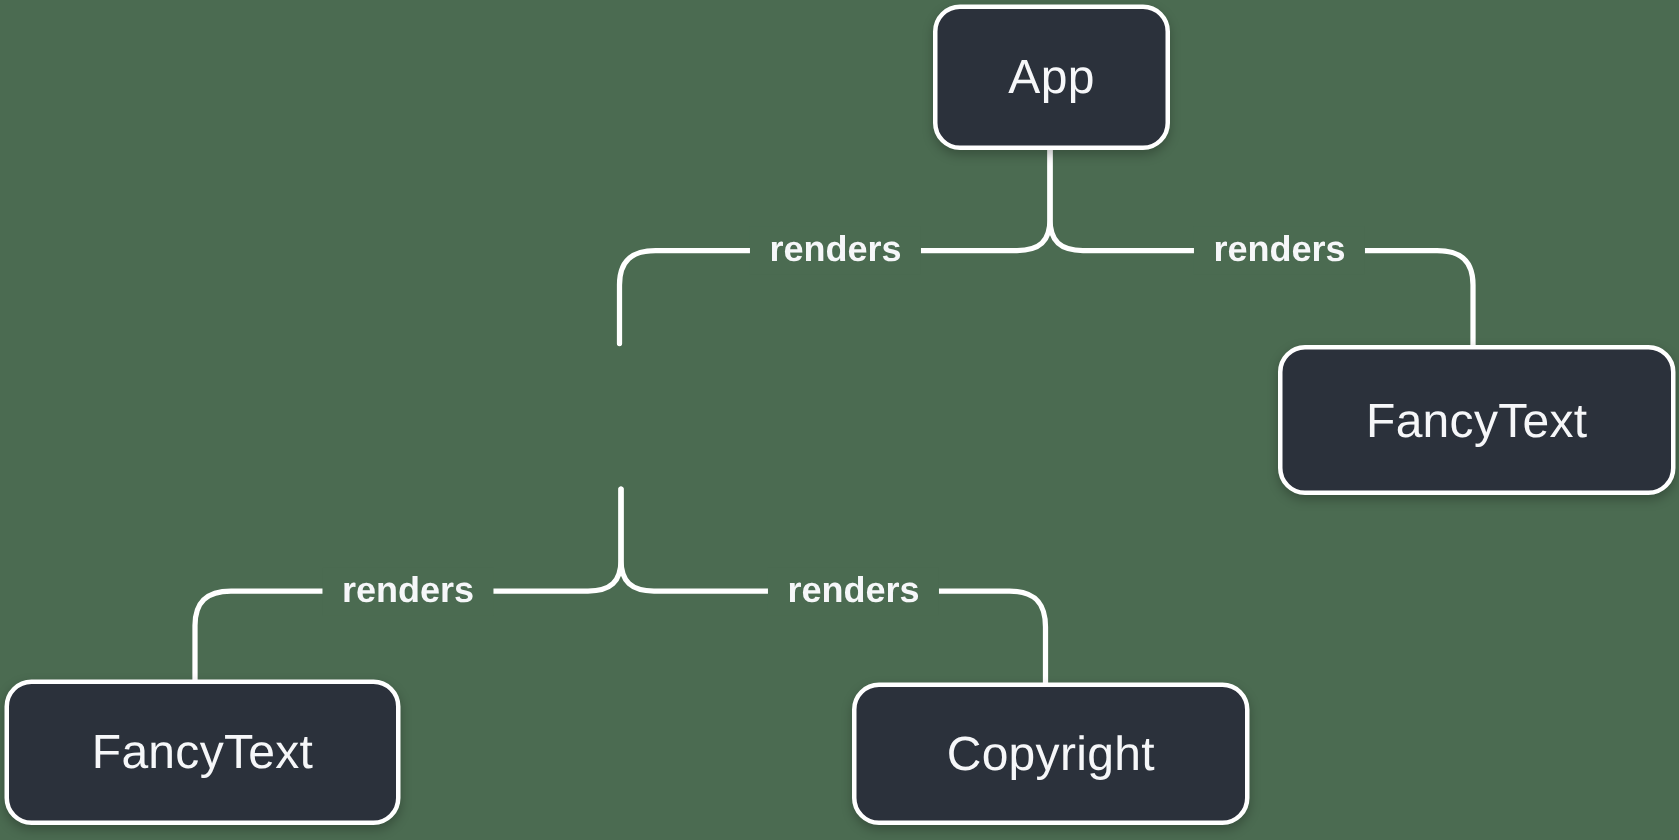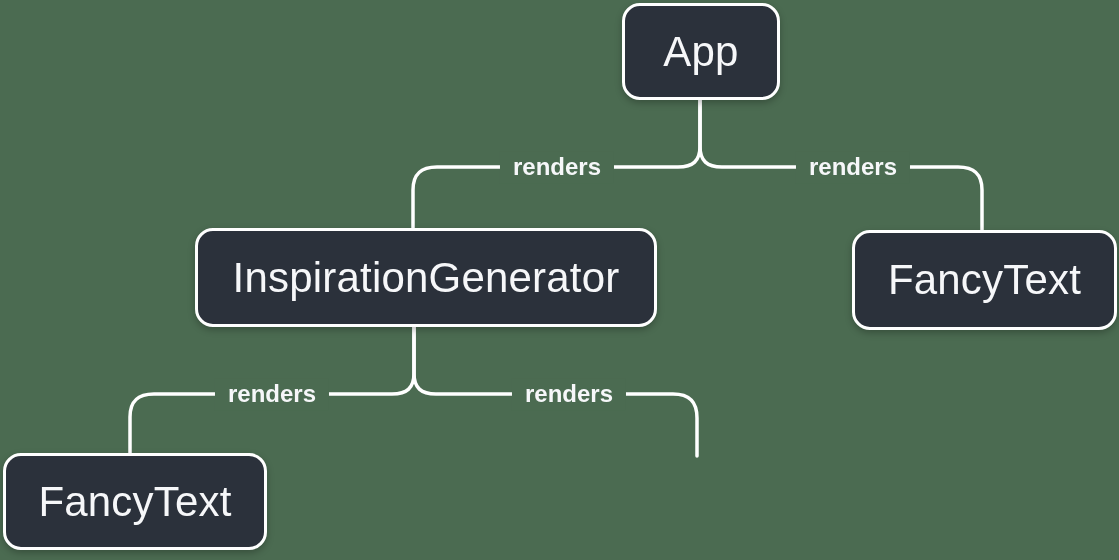--- a/index.html
+++ b/index.html
@@ -35,21 +35,21 @@
   }
   .node {
     position: absolute;
     background: var(--node-fill);
     border: 3.5px solid var(--node-border);
     border-radius: 18px;
     color: var(--node-text);
     display: flex;
     align-items: center;
     justify-content: center;
-    font-size: 42px;
+    font-size: 32px;
     font-weight: 500;
     letter-spacing: 0.2px;
     box-shadow: 0 3px 7px rgba(0,0,0,0.25);
     white-space: nowrap;
   }
   .edge-label {
     position: absolute;
     transform: translate(-50%, -50%);
     background: var(--bg);
     color: var(--node-text);
@@ -67,26 +67,26 @@
 
   <svg class="edges-layer" viewBox="0 0 1119 560" xmlns="http://www.w3.org/2000/svg">
     <path d="M 700 100 V 146 C 700 161, 693 167, 678 167 H 437 C 421 167, 413 174, 413 190 V 229"></path>
     <path d="M 700 100 V 146 C 700 161, 707 167, 722 167 H 958 C 974 167, 982 174, 982 190 V 231"></path>
     <path d="M 414 326 V 373 C 414 388, 407 394, 392 394 H 154 C 138 394, 130 401, 130 417 V 454"></path>
     <path d="M 414 326 V 373 C 414 388, 421 394, 436 394 H 673 C 689 394, 697 401, 697 418 V 456"></path>
   </svg>
 
   <div class="node" style="left:622px; top:3px; width:158px; height:97px;">App</div>
 
-  <div class="node" style="left:195px; top:228px; width:462px; height:99px;">InspirationGenerator</div>
 
   <div class="node" style="left:852px; top:230px; width:265px; height:100px;">FancyText</div>
 
   <div class="node" style="left:3px; top:453px; width:264px; height:97px;">FancyText</div>
 
+  <div class="node" style="left:568px; top:455px; width:265px; height:95px;">Copyright</div>
 
   <span class="edge-label" style="left:557px; top:167px;">renders</span>
 
   <span class="edge-label" style="left:853px; top:167px;">renders</span>
 
   <span class="edge-label" style="left:272px; top:394px;">renders</span>
 
   <span class="edge-label" style="left:569px; top:394px;">renders</span>
 
 </div>

